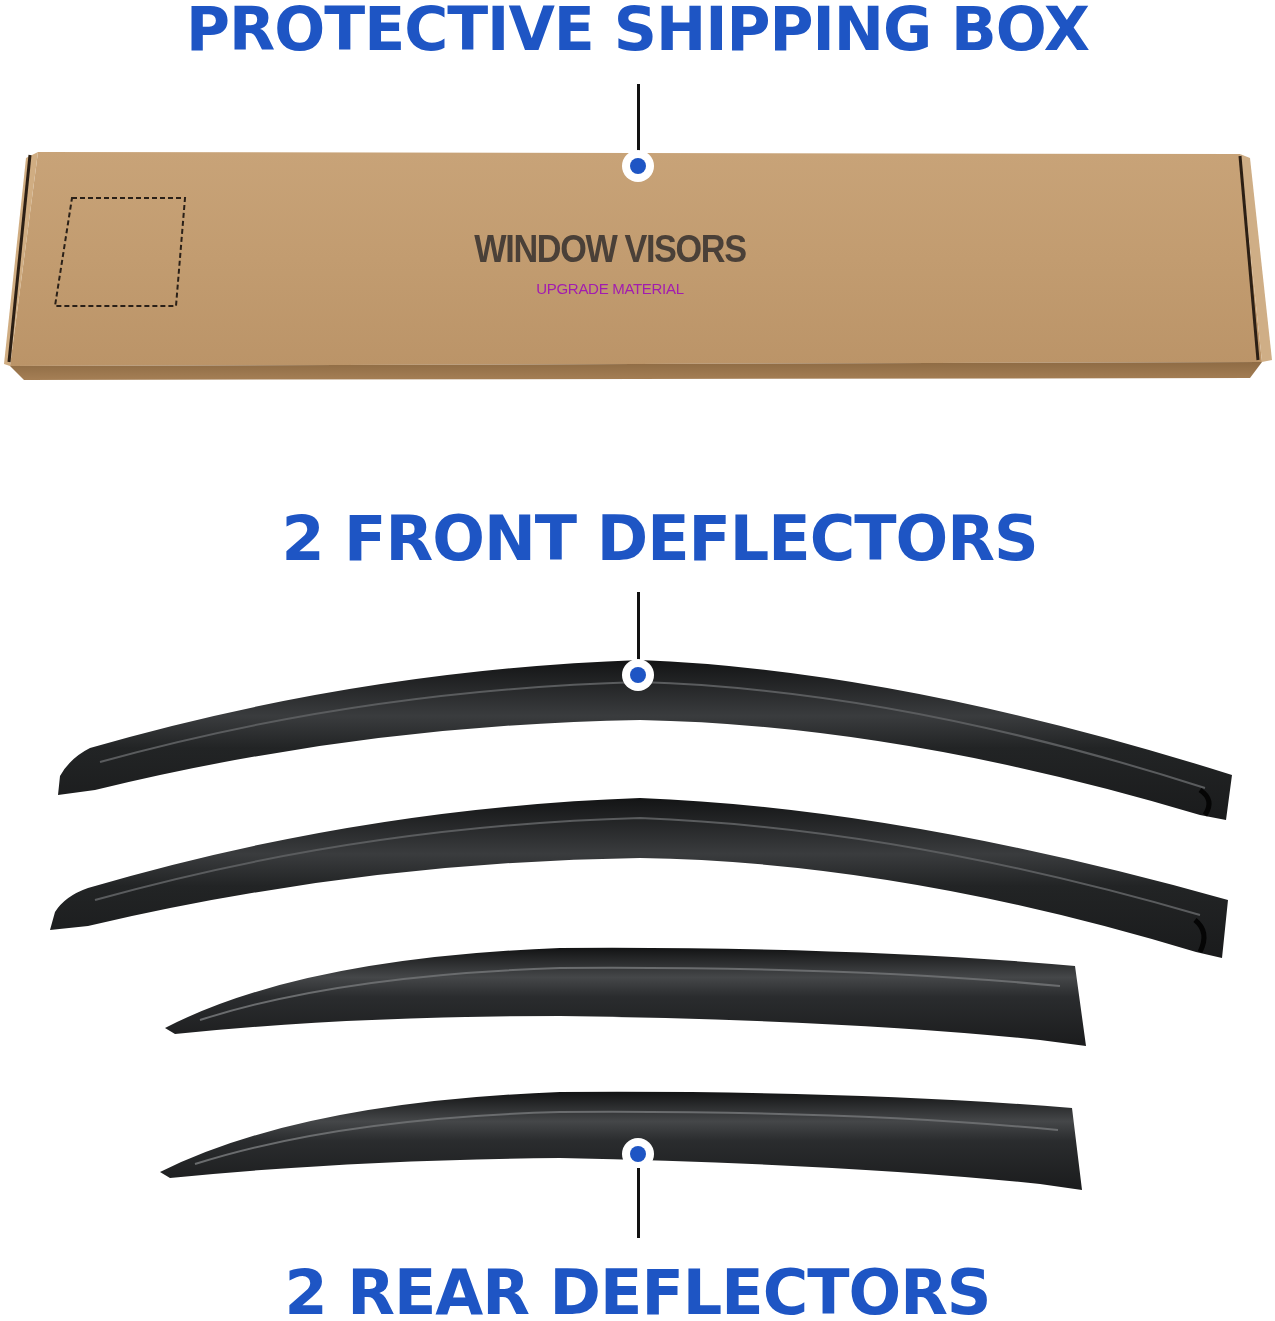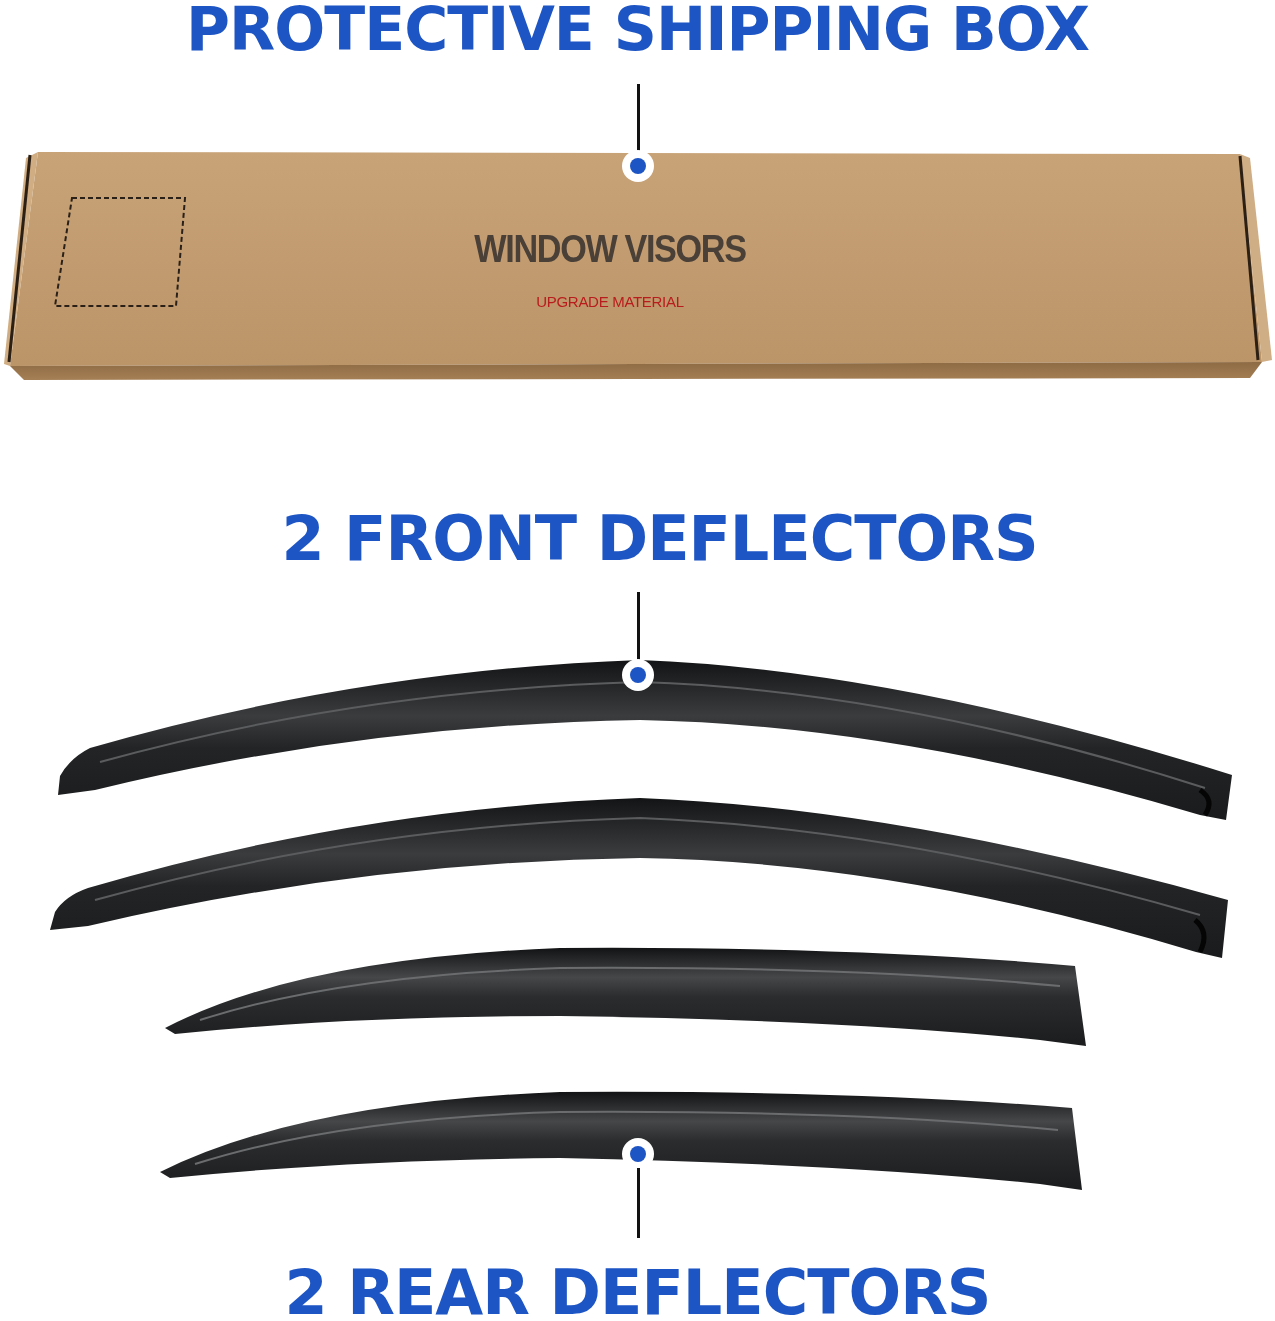--- a/index.html
+++ b/index.html
@@ -21,22 +21,22 @@
       content:""; position:absolute; left:8px; top:8px; width:16px; height:16px;
       border-radius:50%; background:#1e55c4;
     }
     svg.layer { position:absolute; left:0; top:0; }
     .box-title {
       position:absolute; left:440px; top:228px; width:340px; text-align:center;
       font-family:"Liberation Sans", sans-serif; font-weight:bold; font-size:38px;
       color:#4a4038; letter-spacing:-1.5px; transform:scaleX(0.9); transform-origin:center;
     }
     .box-sub {
-      position:absolute; left:440px; top:293px; width:340px; text-align:center;
-      font-family:"Liberation Sans", sans-serif; font-size:15px; color:#b91c1c;
+      position:absolute; left:440px; top:280px; width:340px; text-align:center;
+      font-family:"Liberation Sans", sans-serif; font-size:15px; color:#a21caf;
       letter-spacing:-0.3px;
     }
   </style>
 </head>
 <body>
 
 <div id="h1" class="heading">PROTECTIVE SHIPPING BOX</div>
 <div id="h2" class="heading">2 FRONT DEFLECTORS</div>
 <div id="h3" class="heading">2 REAR DEFLECTORS</div>
 

